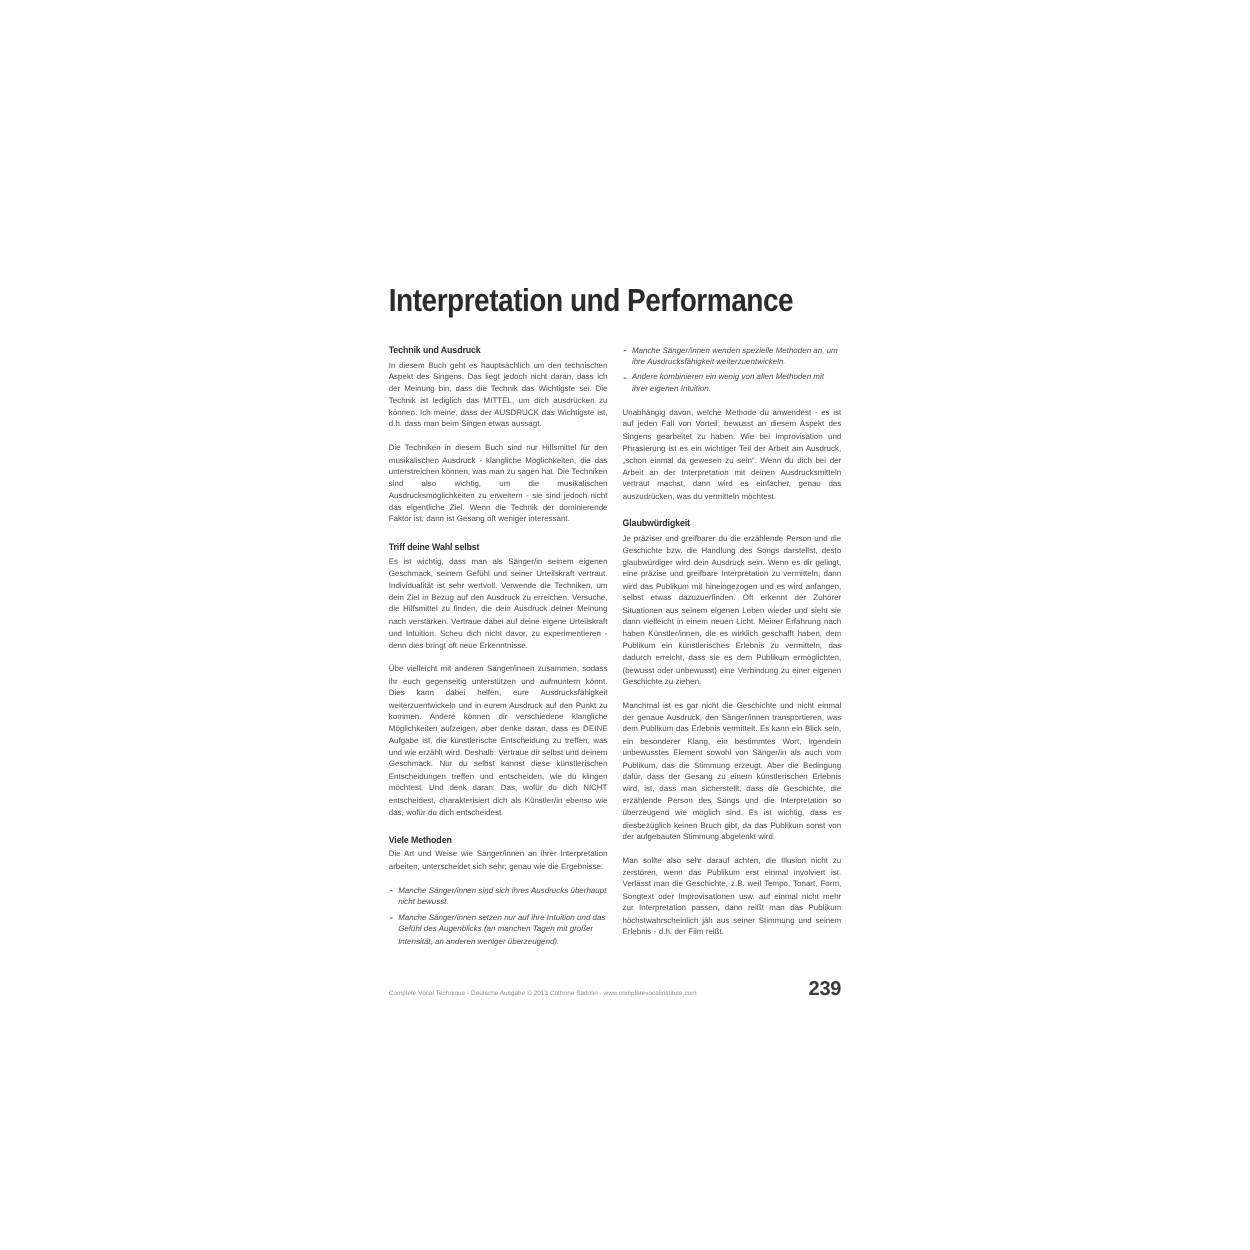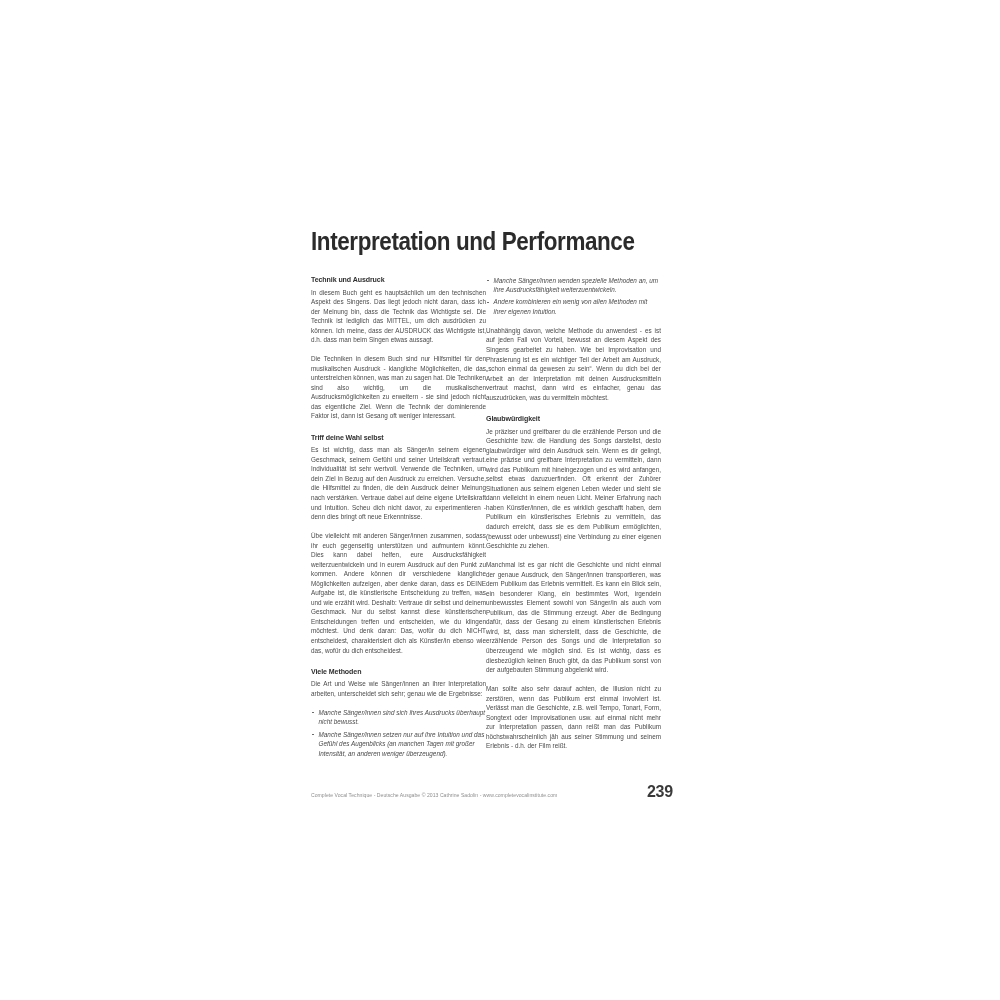--- a/index.html
+++ b/index.html
@@ -39,20 +39,21 @@
     letter-spacing: -0.45px;
     transform: scaleX(0.88);
     transform-origin: left center;
     white-space: nowrap;
     line-height: 1.05;
     margin: 0 0 21px 0;
   }
 
   .columns {
     display: flex;
+    gap: 12px;
     align-items: flex-start;
   }
   .col {
     width: 175px;
     flex: 0 0 175px;
   }
 
   h2.sec {
     font-family: "Liberation Sans", sans-serif;
     font-size: 7.6px;

